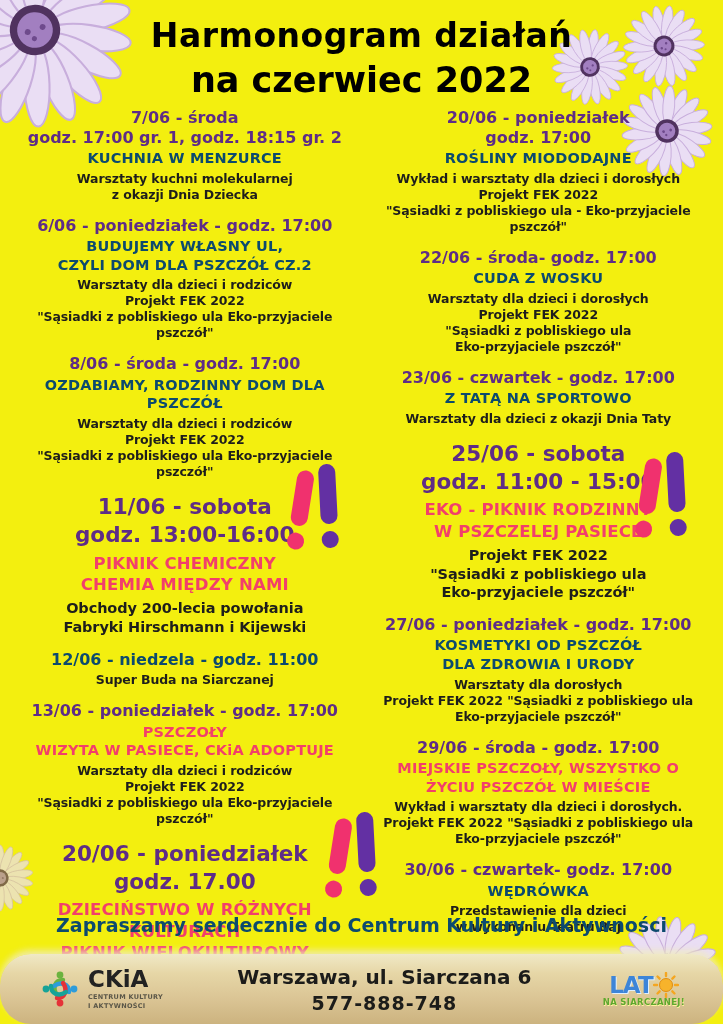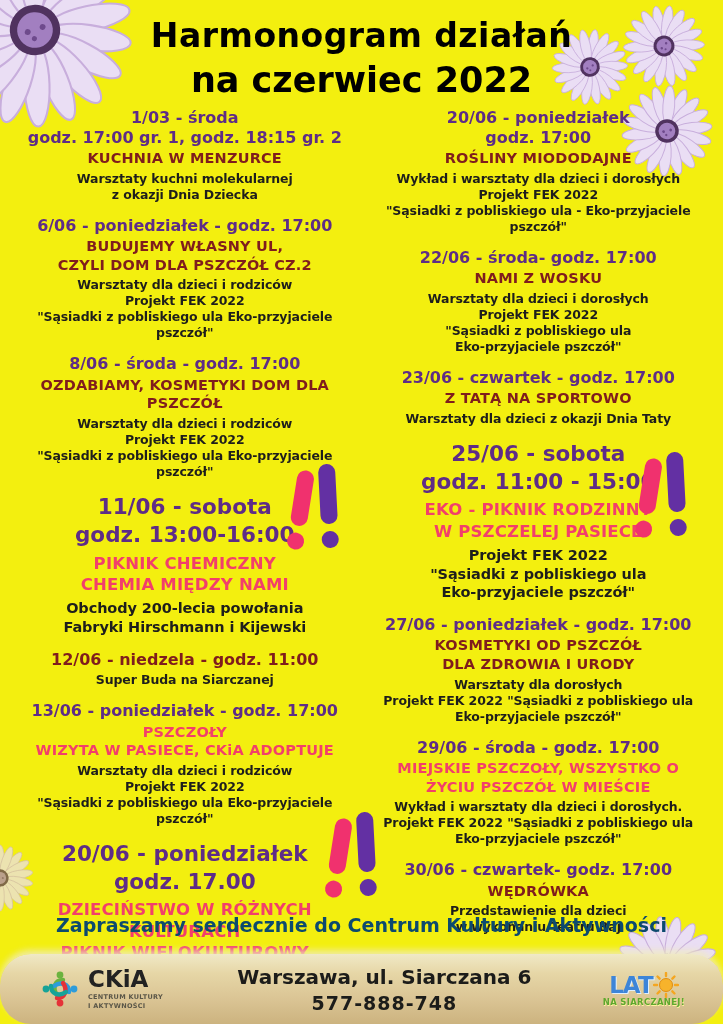--- a/index.html
+++ b/index.html
@@ -17,21 +17,21 @@
   .col { width:346px; display:flex; flex-direction:column; align-items:center; text-align:center; }
   .event { margin-bottom:13px; width:100%; }
   .ln { display:block; }
   .ev-date  { font-size:16px;  font-weight:bold; line-height:1.22; }
   .ev-title { font-size:14.5px; font-weight:bold; line-height:1.28; margin-top:2px; letter-spacing:0.2px; }
   .ev-desc  { font-size:12.5px; font-weight:bold; color:#1E1E1C; line-height:1.28; margin-top:3px; letter-spacing:-0.1px; }
   .event.big .ev-date  { font-size:21.5px; line-height:1.32; }
   .event.big .ev-title { font-size:16.5px; line-height:1.3; margin-top:3px; }
   .event.big .ev-desc  { font-size:14.5px; margin-top:4px; }
   .c-purple { color:#5E2C87; }
-  .c-red    { color:#7f1d1d; }
+  .c-red    { color:#0c4a6e; }
   .c-pink   { color:#F23F6B; }
   
   .excl-pair { position:absolute; display:flex; gap:11px; align-items:flex-start; z-index:2; }
   .excl { display:flex; flex-direction:column; align-items:center; }
   .excl .bar { width:17px; height:56px; border-radius:9px; }
   .excl .dot { width:17px; height:17px; border-radius:50%; margin-top:7px; }
   .excl.pink .bar, .excl.pink .dot { background:#F0316E; }
   .excl.purple .bar, .excl.purple .dot { background:#6330A3; }
   .excl.pink { transform:rotate(9deg); }
   .excl.purple { transform:rotate(-3deg); margin-top:-6px; }
@@ -122,21 +122,21 @@
 
   <div class="title-wrap">
     <div class="t1">Harmonogram działań</div>
     <div class="t2">na czerwiec 2022</div>
   </div>
 
   <div class="columns">
     <div class="col" id="col-left">
         <div class="event">
           <div class="ev-date c-purple">
-            <span class="ln">1/03 - środa</span>
+            <span class="ln">7/06 - środa</span>
             <span class="ln">godz. 17:00 gr. 1, godz. 18:15  gr. 2</span>
           </div>
           <div class="ev-title c-red">
             <span class="ln">KUCHNIA W MENZURCE</span>
           </div>
           <div class="ev-desc">
             <span class="ln">Warsztaty kuchni molekularnej</span>
             <span class="ln">z okazji Dnia Dziecka</span>
           </div>
         </div>
@@ -153,21 +153,21 @@
             <span class="ln">Projekt FEK 2022</span>
             <span class="ln">"Sąsiadki z pobliskiego ula Eko-przyjaciele</span>
             <span class="ln">pszczół"</span>
           </div>
         </div>
         <div class="event">
           <div class="ev-date c-purple">
             <span class="ln">8/06 - środa - godz. 17:00</span>
           </div>
           <div class="ev-title c-red">
-            <span class="ln">OZDABIAMY, KOSMETYKI DOM DLA</span>
+            <span class="ln">OZDABIAMY, RODZINNY DOM DLA</span>
             <span class="ln">PSZCZÓŁ</span>
           </div>
           <div class="ev-desc">
             <span class="ln">Warsztaty dla dzieci i rodziców</span>
             <span class="ln">Projekt FEK 2022</span>
             <span class="ln">"Sąsiadki z pobliskiego ula Eko-przyjaciele</span>
             <span class="ln">pszczół"</span>
           </div>
         </div>
         <div class="event big">
@@ -234,21 +234,21 @@
             <span class="ln">Wykład i warsztaty dla dzieci i dorosłych</span>
             <span class="ln">Projekt FEK 2022</span>
             <span class="ln">"Sąsiadki z pobliskiego ula - Eko-przyjaciele pszczół"</span>
           </div>
         </div>
         <div class="event">
           <div class="ev-date c-purple">
             <span class="ln">22/06 - środa- godz. 17:00</span>
           </div>
           <div class="ev-title c-red">
-            <span class="ln">NAMI Z WOSKU</span>
+            <span class="ln">CUDA Z WOSKU</span>
           </div>
           <div class="ev-desc">
             <span class="ln">Warsztaty dla dzieci i dorosłych</span>
             <span class="ln">Projekt FEK 2022</span>
             <span class="ln">"Sąsiadki z pobliskiego ula</span>
             <span class="ln">Eko-przyjaciele pszczół"</span>
           </div>
         </div>
         <div class="event">
           <div class="ev-date c-purple">

